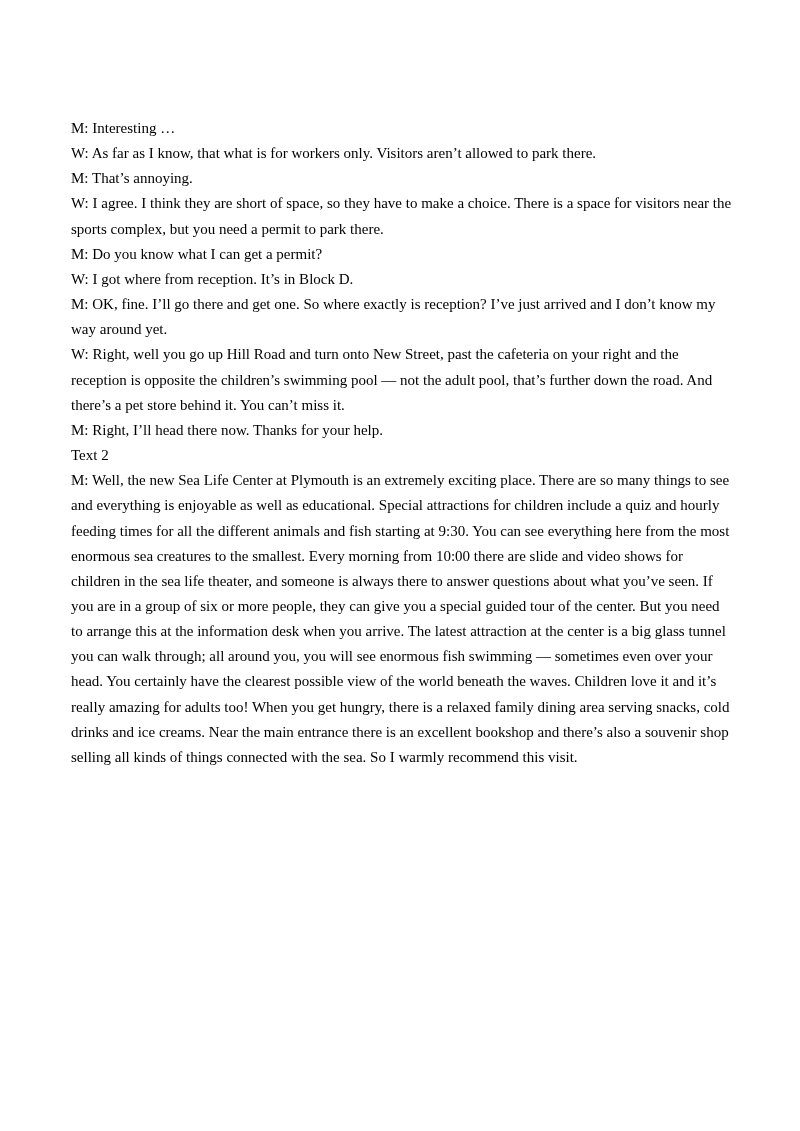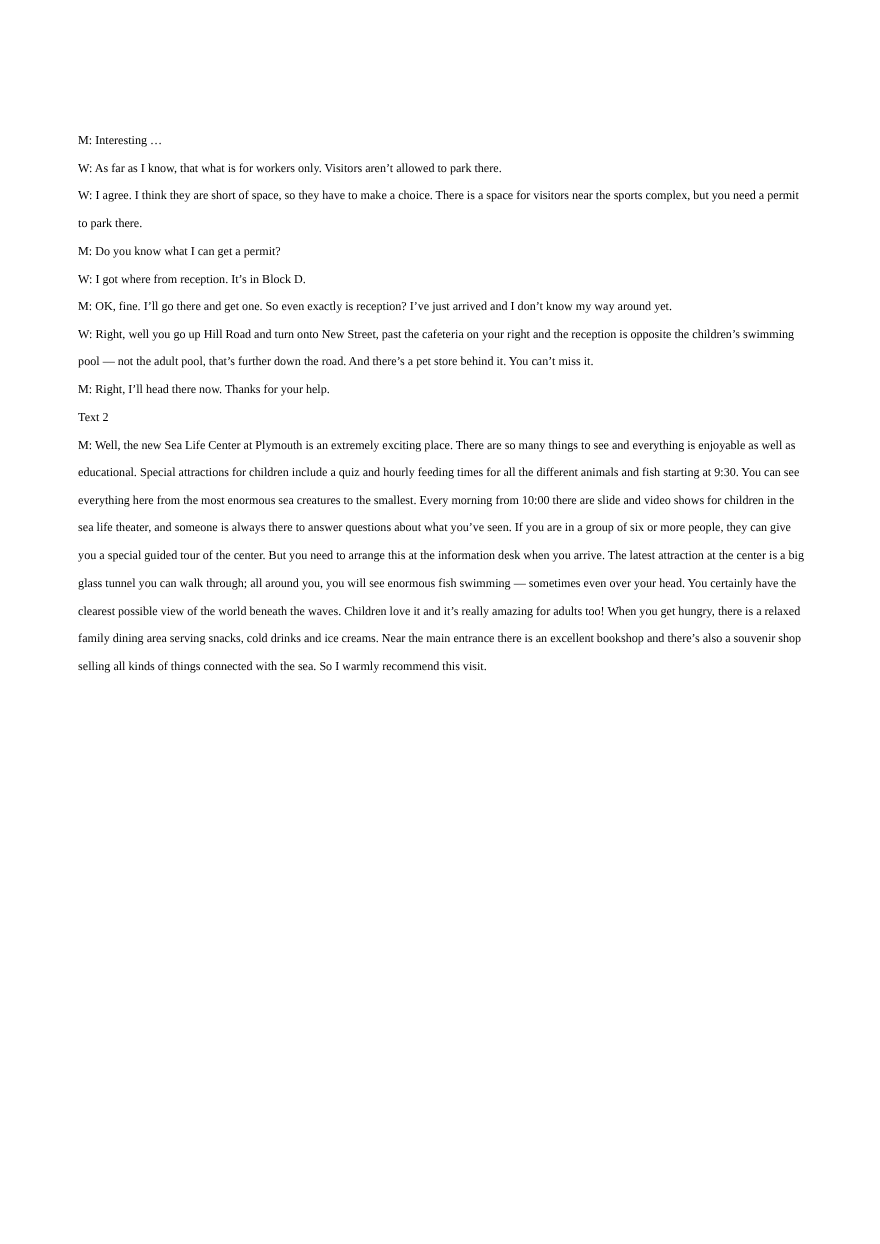--- a/index.html
+++ b/index.html
@@ -18,40 +18,41 @@
     background: #ffffff;
     color: #000000;
     font-family: "Liberation Serif", "DejaVu Serif", serif;
     overflow: hidden;
   }
   .text-block {
     position: absolute;
     left: 71px;
     top: 116px;
     width: 662px;
-    font-size: 11px;
+    font-size: 15px;
     line-height: 25.15px;
     text-align: left;
     color: #000000;
   }
   .text-block p {
     margin: 0;
     padding: 0;
     white-space: normal;
   }
 </style>
 </head>
 <body>
 
 <div class="page">
   <div class="text-block">
     <p>M: Interesting …</p>
     <p>W: As far as I know, that what is for workers only. Visitors aren’t allowed to park there.</p>
+    <p>M: That’s annoying.</p>
     <p>W: I agree. I think they are short of space, so they have to make a choice. There is a space for visitors near the sports complex, but you need a permit to park there.</p>
     <p>M: Do you know what I can get a permit?</p>
     <p>W: I got where from reception. It’s in Block D.</p>
-    <p>M: OK, fine. I’ll go there and get one. So even exactly is reception? I’ve just arrived and I don’t know my way around yet.</p>
+    <p>M: OK, fine. I’ll go there and get one. So where exactly is reception? I’ve just arrived and I don’t know my way around yet.</p>
     <p>W: Right, well you go up Hill Road and turn onto New Street, past the cafeteria on your right and the reception is opposite the children’s swimming pool — not the adult pool, that’s further down the road. And there’s a pet store behind it. You can’t miss it.</p>
     <p>M: Right, I’ll head there now. Thanks for your help.</p>
     <p>Text 2</p>
     <p>M: Well, the new Sea Life Center at Plymouth is an extremely exciting place. There are so many things to see and everything is enjoyable as well as educational. Special attractions for children include a quiz and hourly feeding times for all the different animals and fish starting at 9:30. You can see everything here from the most enormous sea creatures to the smallest. Every morning from 10:00 there are slide and video shows for children in the sea life theater, and someone is always there to answer questions about what you’ve seen. If you are in a group of six or more people, they can give you a special guided tour of the center. But you need to arrange this at the information desk when you arrive. The latest attraction at the center is a big glass tunnel you can walk through; all around you, you will see enormous fish swimming — sometimes even over your head. You certainly have the clearest possible view of the world beneath the waves. Children love it and it’s really amazing for adults too! When you get hungry, there is a relaxed family dining area serving snacks, cold drinks and ice creams. Near the main entrance there is an excellent bookshop and there’s also a souvenir shop selling all kinds of things connected with the sea. So I warmly recommend this visit.</p>
   </div>
 </div>
 
 </body></html>

